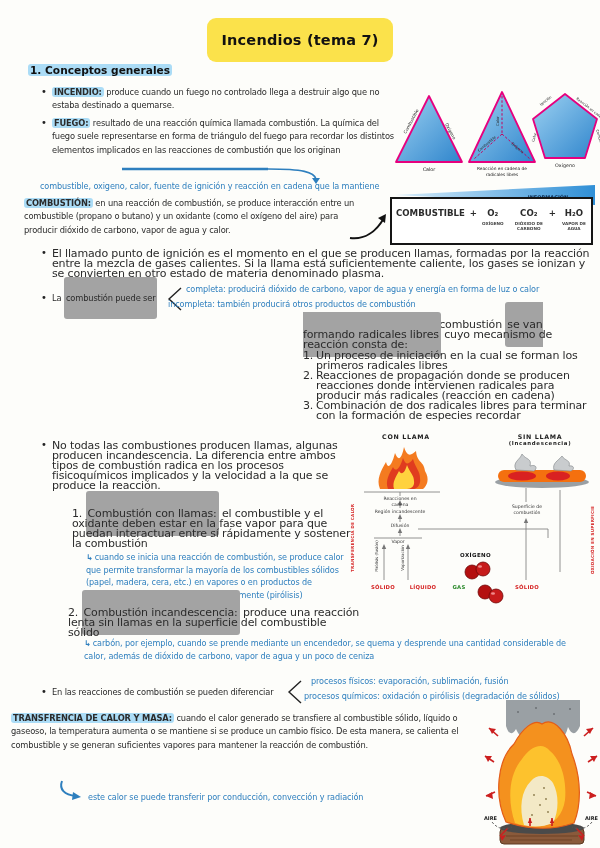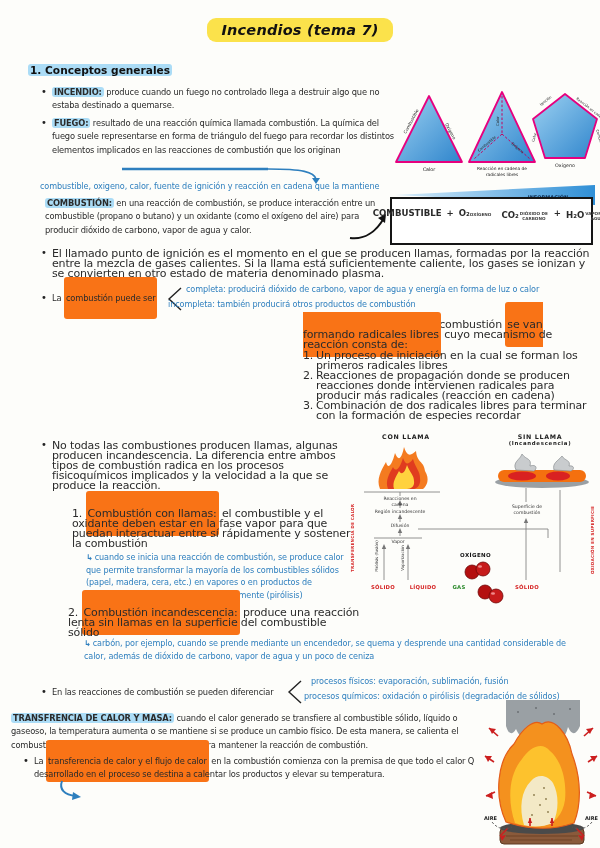--- a/index.html
+++ b/index.html
@@ -5,30 +5,30 @@
   html,body{margin:0;padding:0;background:#e9e9e9;}
   .page{position:relative;width:600px;height:848px;background:#fdfdfa;overflow:hidden;
         font-family:"DejaVu Sans",sans-serif;color:#2b2b2b;}
   .abs{position:absolute;}
   .t{font-size:8.3px;line-height:13.4px;letter-spacing:-0.15px;}
   .tt{font-size:11px;line-height:10px;letter-spacing:-0.15px;}
   .bullet{padding-left:0;}
   .bullet::before{content:"•";position:absolute;left:-11px;top:-1px;font-size:10px;color:#222;}
   .term{font-weight:bold;}
   .hlb{background:#abdcf6;border-radius:3px;padding:0 2px;}
-  .hlg{background:#f97316;border-radius:3px;padding:16px 2px;}
+  .hlg{background:#a3a3a3;border-radius:3px;padding:16px 2px;}
   .note{font-size:8.1px;line-height:12.6px;color:#2e7fbe;letter-spacing:-0.1px;}
   .hook{font-weight:bold;margin-right:2px;}
-  .title{display:inline-block;background:#fbe24b;border-radius:9px;padding:4px 14px;
-         font-size:14.5px;font-weight:bold;letter-spacing:.2px;color:#111;font-style:italic;}
+  .title{display:inline-block;background:#fbe24b;border-radius:9px;padding:14px 14px;
+         font-size:14.5px;font-weight:bold;letter-spacing:.2px;color:#111;}
   .h1{font-size:10.6px;font-weight:bold;color:#111;}
   .eqbox{border:2px solid #151515;background:#fff;display:flex;align-items:flex-start;
          justify-content:center;gap:5px;padding:9px 4px 3px;box-sizing:border-box;}
   .eqmain{font-weight:bold;font-size:8.6px;white-space:nowrap;}
-  .eqcol{display:flex;flex-direction:row;align-items:center;}
+  .eqcol{display:flex;flex-direction:column;align-items:center;}
   .eqsub{font-size:4.2px;font-weight:bold;color:#444;text-align:center;line-height:5px;margin-top:3px;}
   .rxbox{border:1.5px solid #9a9a9a;border-radius:3px;background:#fff;}
   .rxeq{font-family:"DejaVu Serif",serif;font-size:8.4px;color:#333;white-space:nowrap;}
   .rxlab{font-family:"DejaVu Serif",serif;font-size:8px;color:#333;}
   .dt{font-size:4.6px;line-height:5.6px;color:#333;text-align:center;letter-spacing:0;}
   .dtitle{font-size:6.3px;font-weight:bold;letter-spacing:.7px;color:#222;text-align:center;}
   .dred{font-size:4.2px;font-weight:bold;color:#d62828;letter-spacing:.2px;white-space:nowrap;}
   .rot{transform:rotate(-90deg);transform-origin:left top;}
   .state{font-size:5.3px;font-weight:bold;color:#d62828;text-align:center;letter-spacing:.2px;}
   .svgabs{position:absolute;overflow:visible;}
@@ -91,21 +91,21 @@
     <text x="148" y="24" font-size="3.5" fill="#222" transform="rotate(-38 148 24)">Ignición</text>
     <text x="183" y="17" font-size="3.5" fill="#222" transform="rotate(38 183 17)">Reacción en cadena</text>
     <text x="141" y="60" font-size="3.5" fill="#222" transform="rotate(-73 141 60)">Calor</text>
     <text x="203" y="48" font-size="3.5" fill="#222" transform="rotate(73 203 48)">Combustible</text>
     <text x="172" y="85" font-size="4.8" fill="#222" text-anchor="middle">Oxígeno</text>
 
     <polygon points="2,113 202,103 202,123" fill="url(#bg2)"></polygon>
     <text x="155" y="117" font-size="5" font-weight="bold" fill="#0c2d52" text-anchor="middle">INFORMACIÓN</text>
   </svg>
 
-  <div class="abs t" style="top:197px;left:45px;width:348px;">
+  <div class="abs t" style="top:197px;left:24px;width:348px;">
     <span class="term hlb">COMBUSTIÓN:</span><span> en una reacción de combustión, se produce interacción entre un combustible (propano o butano) y un oxidante (como el oxígeno del aire) para producir dióxido de carbono, vapor de agua y calor.</span>
   </div>
 
   <svg class="svgabs" style="top:208px;left:346px;" width="46" height="36" viewBox="0 0 46 36">
     <path d="M4,30 C18,32 30,24 38,10" stroke="#111" stroke-width="2" fill="none"></path>
     <path d="M32,10 L40,6 L39,15 Z" fill="#111"></path>
   </svg>
 
   <div class="abs eqbox" style="top:197px;left:390px;width:203px;height:48px;">
     <span class="eqmain">COMBUSTIBLE</span>
@@ -241,27 +241,25 @@
     <div class="abs dt" style="top:72px;left:150px;width:58px;">Superficie de</div>
     <div class="abs dt" style="top:78px;left:150px;width:58px;">combustión</div>
     <div class="abs state" style="top:152px;left:156px;width:46px;">SÓLIDO</div>
     <div class="abs dred rot" style="top:140px;left:2px;">TRANSFERENCIA DE CALOR</div>
     <div class="abs dred rot" style="top:142px;left:242px;">OXIDACIÓN EN SUPERFICIE</div>
   </div>
 
   <div class="abs t" style="top:712px;left:11px;width:474px;">
     <span class="term hlb">TRANSFRENCIA DE CALOR Y MASA:</span><span> cuando el calor generado se transfiere al combustible sólido, líquido o gaseoso, la temperatura aumenta o se mantiene si se produce un cambio físico. De esta manera, se calienta el combustible y se generan suficientes vapores para mantener la reacción de combustión.</span>
   </div>
-  <div class="abs t bullet" style="top:755px;left:34px;width:450px;">
-    <span>La </span><span class="hlg">transferencia de calor y el flujo de calor</span><span> en la combustión comienza con la premisa de que todo el calor Q desarrollado en el proceso se destina a calentar los productos y elevar su temperatura.</span>
-  </div>
   <svg class="svgabs" style="top:780px;left:56px;" width="28" height="20" viewBox="0 0 28 20">
     <path d="M6,1 C3,9 8,15 20,16" stroke="#2e7fbe" stroke-width="2" fill="none"></path>
     <path d="M17,12 L25,17 L16,20 Z" fill="#2e7fbe"></path>
   </svg>
+  <div class="abs note" style="top:791px;left:88px;width:380px;">este calor se puede transferir por conducción, convección y radiación</div>
 
   <svg class="svgabs" style="top:700px;left:484px;" width="116" height="148" viewBox="0 0 116 148">
 
     <rect x="16" y="128" width="84" height="16" rx="4" fill="#8a5a3b" stroke="#5e3a22" stroke-width="1"></rect>
     <path d="M22,136 H94 M26,140 H88" stroke="#6e4326" stroke-width="1" fill="none"></path>
     <ellipse cx="58" cy="128" rx="42" ry="6" fill="#4a4a4a"></ellipse>
 
     <path d="M22,0 H96 V26 Q90,40 84,27 Q80,44 72,29 Q66,47 58,31 Q50,48 44,31 Q38,43 32,29 Q26,39 22,26 Z" fill="#9aa0a4"></path>
     <circle cx="34" cy="12" r="1" fill="#6b7074"></circle>
       <circle cx="52" cy="8" r="1" fill="#6b7074"></circle>

